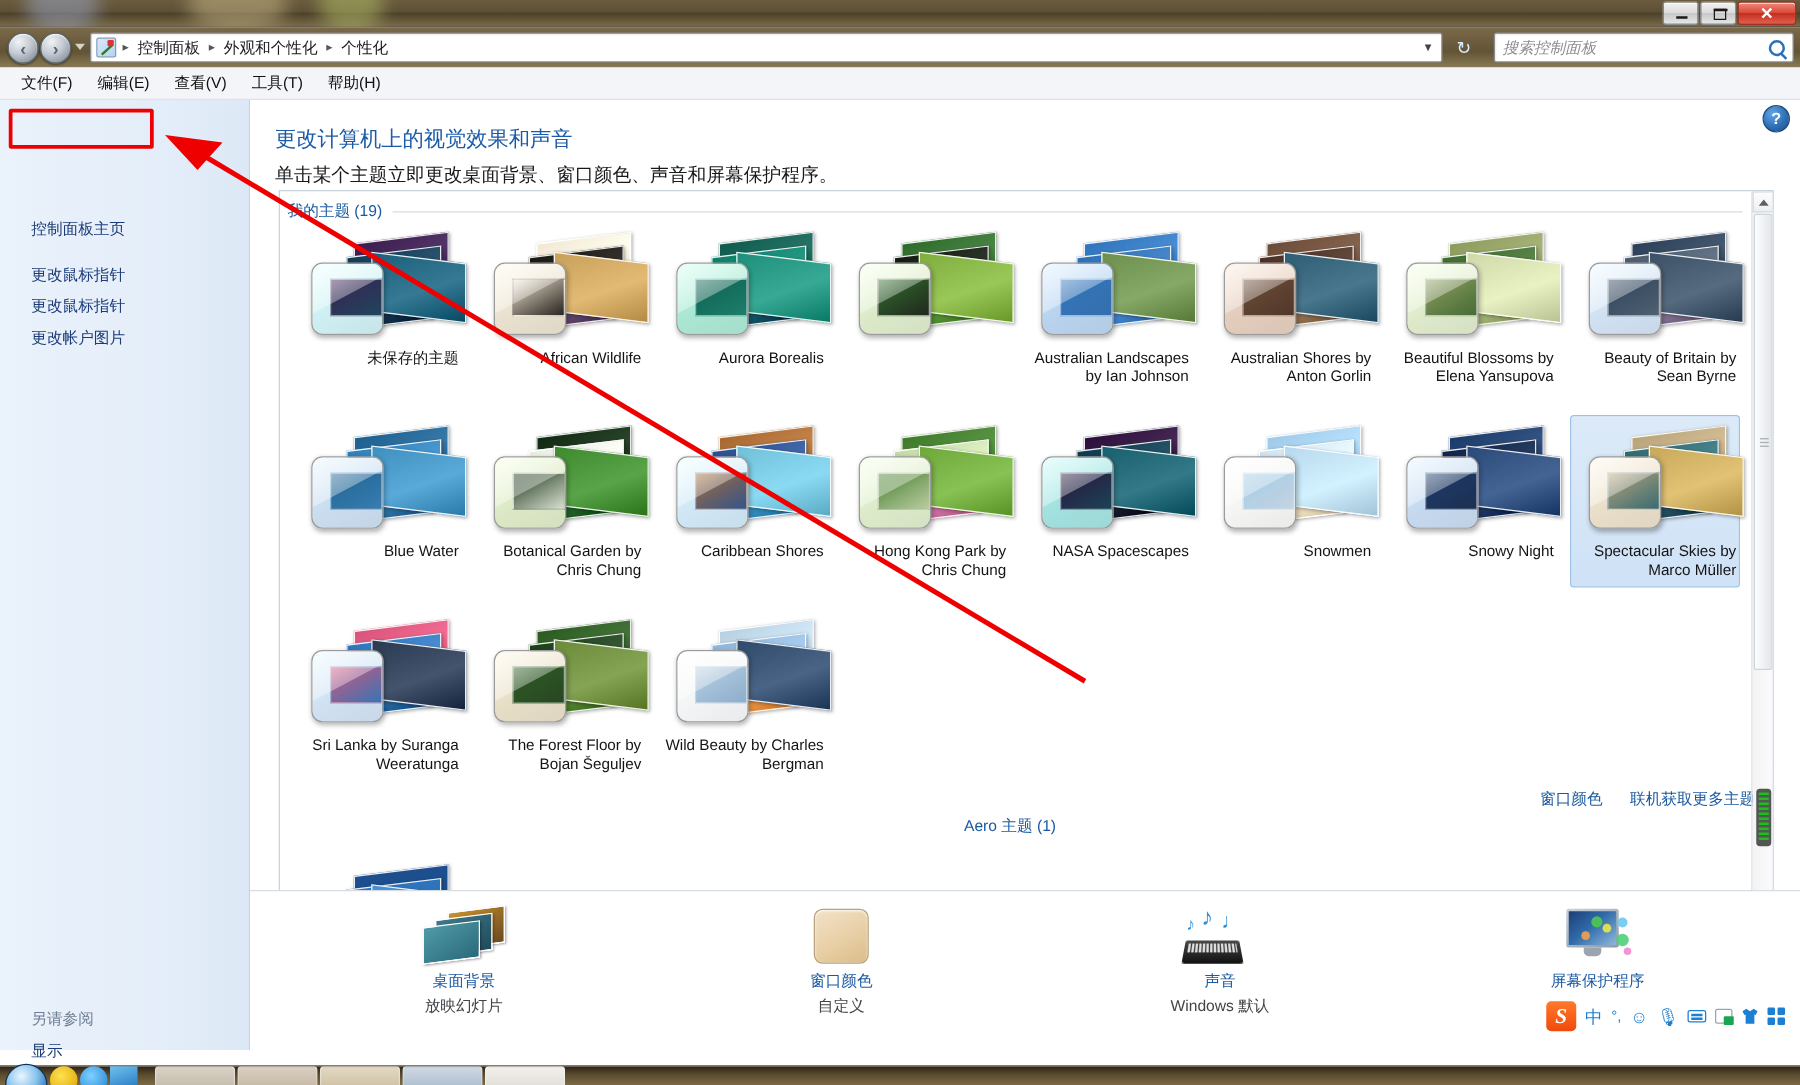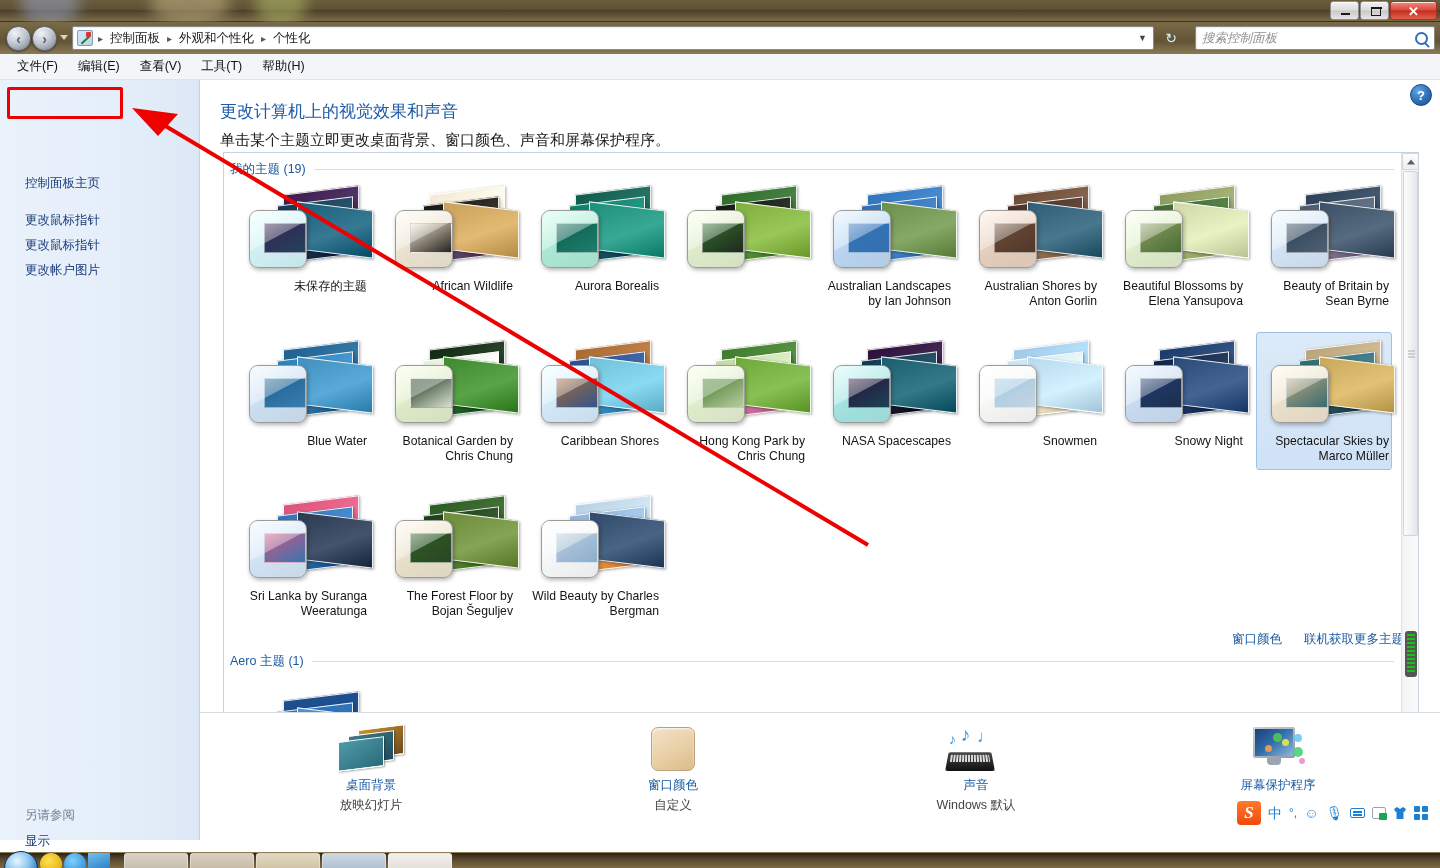--- a/index.html
+++ b/index.html
@@ -640,21 +640,21 @@
           </div>
           <div class="tname">Wild Beauty by Charles Bergman</div>
         </div>
       </div>
 
     <div class="linkrow" style="top:478px;">
       <a>窗口颜色</a>
       <a>联机获取更多主题</a>
     </div>
 
-    <div class="section-head" style="top:500px;">
+    <div class="section-head" style="top:500px;flex-direction:column;">
       <span class="lbl">
         <span>Aero 主题</span>
         <span>(1)</span>
       </span>
       <span class="rule"></span>
     </div>
 
     <div class="theme" style="left:10px;top:530px;">
       <div class="thumbwrap">
         <div class="card c1" style="background:#1d4f8e;"></div>

